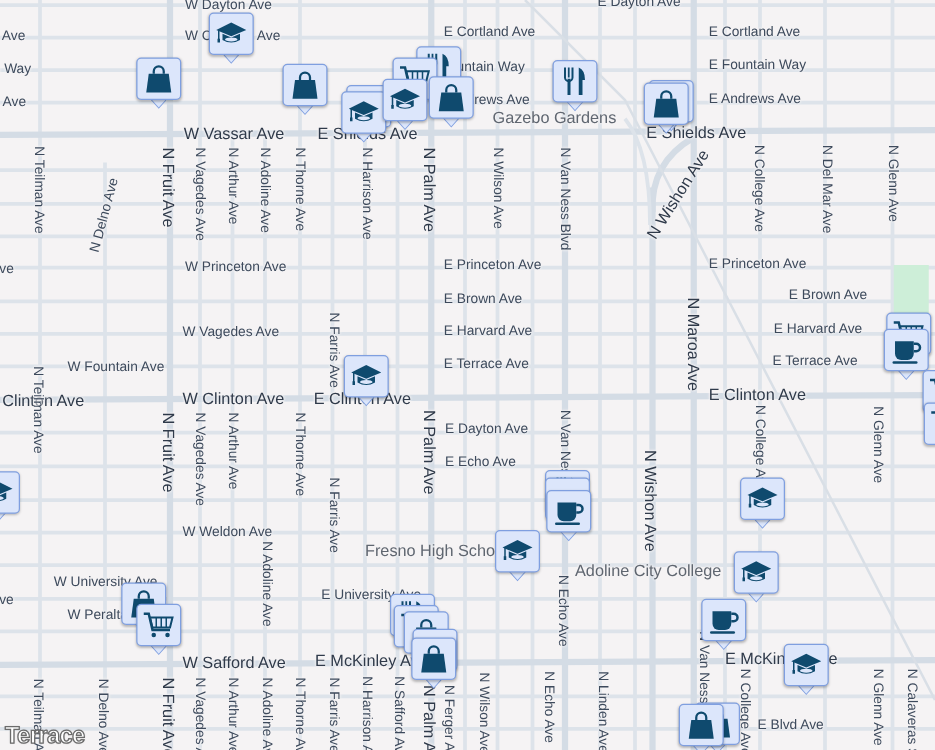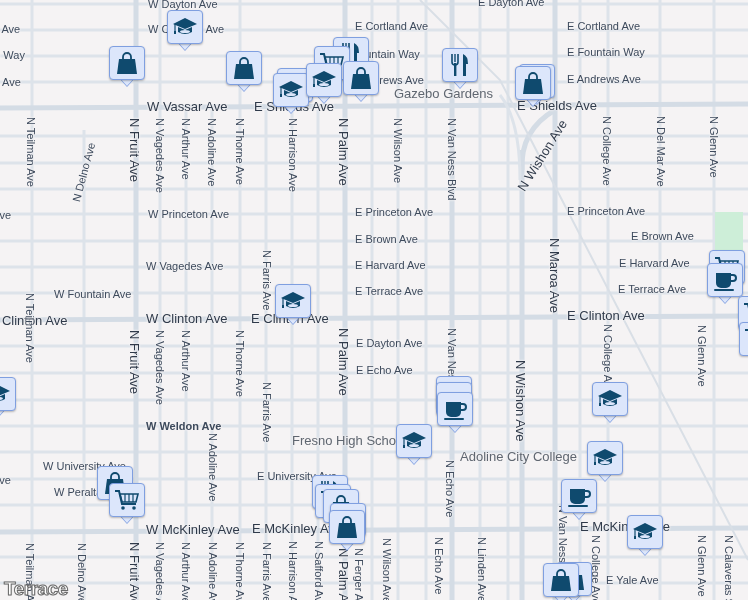--- a/index.html
+++ b/index.html
@@ -112,30 +112,30 @@
   <div class="lbl" style="left:54px; top:288px;">W Fountain Ave</div>
   <div class="lbl" style="left:355px; top:285px;">E Terrace Ave</div>
   <div class="lbl" style="left:618px; top:283px;">E Terrace Ave</div>
   <div class="lbl major" style="left:146px; top:313px;">W Clinton Ave</div>
   <div class="lbl major" style="left:251px; top:313px;">E Clinton Ave</div>
   <div class="lbl major" style="left:567px; top:310px;">E Clinton Ave</div>
   <div class="lbl major" style="left:-14px; top:315px;">W Clinton Ave</div>
   <div class="lbl" style="left:356px; top:337px;">E Dayton Ave</div>
   <div class="lbl" style="left:356px; top:364px;">E Echo Ave</div>
 
-  <div class="lbl" style="left:146px; top:420px;font-weight:bold;">W Weldon Ave</div>
+  <div class="lbl" style="left:146px; top:420px;">W Weldon Ave</div>
   <div class="lbl poi" style="left:292px; top:435px;">Fresno High School</div>
   <div class="lbl poi" style="left:460px; top:451px;">Adoline City College</div>
   <div class="lbl" style="left:43px; top:460px;">W University Ave</div>
   <div class="lbl" style="left:257px; top:470px;">E University Ave</div>
   <div class="lbl" style="left:54px; top:486px;">W Peralta Way</div>
-  <div class="lbl major" style="left:146px; top:524px;">W McKinley Ave</div>
+  <div class="lbl major" style="left:146px; top:524px;">W Safford Ave</div>
   <div class="lbl major" style="left:252px; top:523px;">E McKinley Ave</div>
   <div class="lbl major" style="left:580px; top:521px;">E McKinley Ave</div>
-  <div class="lbl" style="left:606px; top:574px;">E Yale Ave</div>
+  <div class="lbl" style="left:606px; top:574px;">E Blvd Ave</div>
 
   <div class="lbl" style="left:-56px; top:23px;">W Cortland Ave</div>
   <div class="lbl" style="left:-56px; top:49px;">W Fountain Way</div>
   <div class="lbl" style="left:-56px; top:76px;">W Andrews Ave</div>
   <div class="lbl" style="left:-70px; top:209px;">W Princeton Ave</div>
   <div class="lbl" style="left:-72px; top:474px;">W University Ave</div>
 
   <div class="lbl v" style="left:25px; top:117px;">N Teilman Ave</div>
   <div class="lbl v" style="left:24px; top:293px;">N Teilman Ave</div>
   <div class="lbl v" style="left:24px; top:543px;">N Teilman Ave</div>

